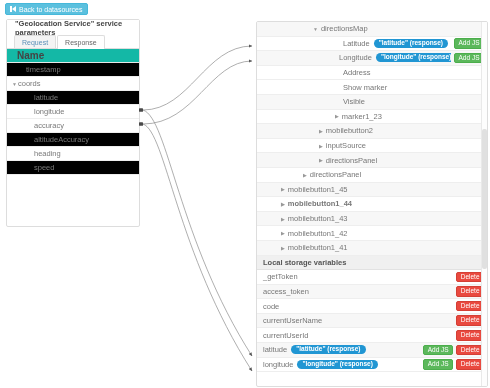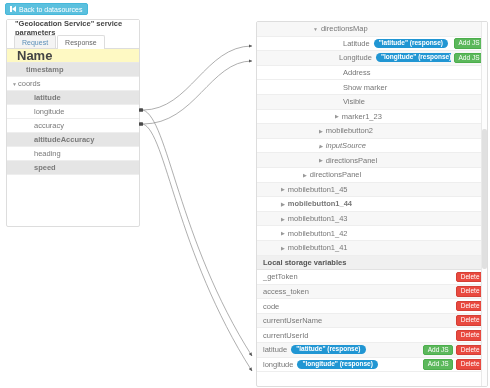--- a/index.html
+++ b/index.html
@@ -99,36 +99,36 @@
     position: relative;
     z-index: 2;
     margin-bottom: -1px;
     height: 14px;
   }
   .tree-head {
     height: 14px;
     display: flex;
     align-items: center;
     padding-left: 10px;
-    font-size: 13px;
+    font-size: 10px;
     font-weight: bold;
     color: #444;
     border-bottom: 1px solid #e8e8e8;
-    background: #fef9c3;
+    background: #14b8a6;
   }
   .lrow {
     height: 14px;
     display: flex;
     align-items: center;
     font-size: 7.5px;
     border-bottom: 1px solid #eeeeee;
     color: #7a7a7a;
     white-space: nowrap;
   }
-  .lrow.alt { background: #e5e5e5; font-weight: bold; }
+  .lrow.alt { background: #000000; }
   .lrow .caret {
     width: 7px;
     text-align: center;
     font-size: 5px;
     color: #999;
     flex: 0 0 auto;
   }
   #left-spacer { height: 40px; background: #fff; }
 
   
@@ -328,21 +328,21 @@
           <span class="rlabel">marker1_23</span>
         </div>
       </div>
       <div class="rrow alt">
         <div class="rlabelwrap" style="padding-left: 62px;">
           <span class="caret">▶</span>
           <span class="rlabel">mobilebutton2</span>
         </div>
       </div>
       <div class="rrow">
-        <div class="rlabelwrap" style="padding-left: 62px; font-style: italic;">
+        <div class="rlabelwrap" style="padding-left: 62px;">
           <span class="caret">▶</span>
           <span class="rlabel">inputSource</span>
         </div>
       </div>
       <div class="rrow alt">
         <div class="rlabelwrap" style="padding-left: 62px;">
           <span class="caret">▶</span>
           <span class="rlabel">directionsPanel</span>
         </div>
       </div>

